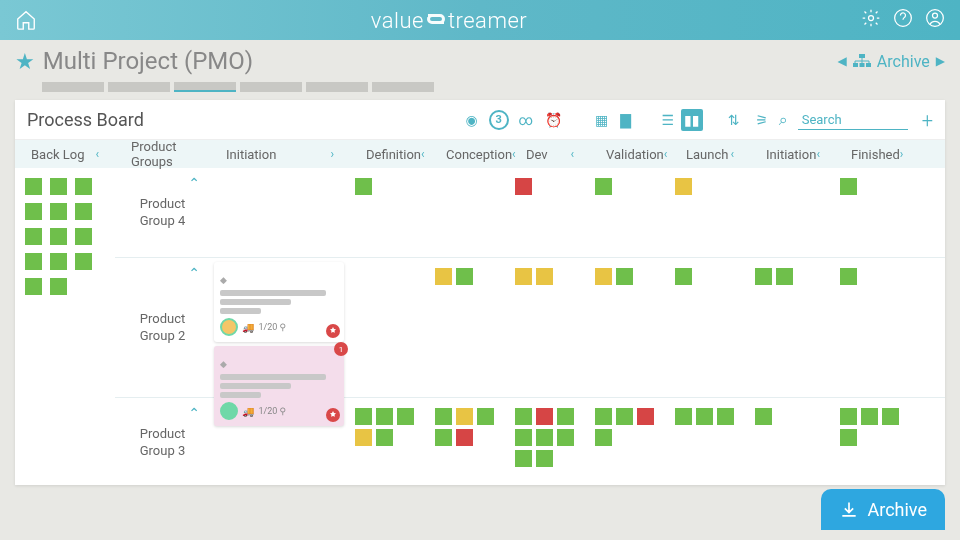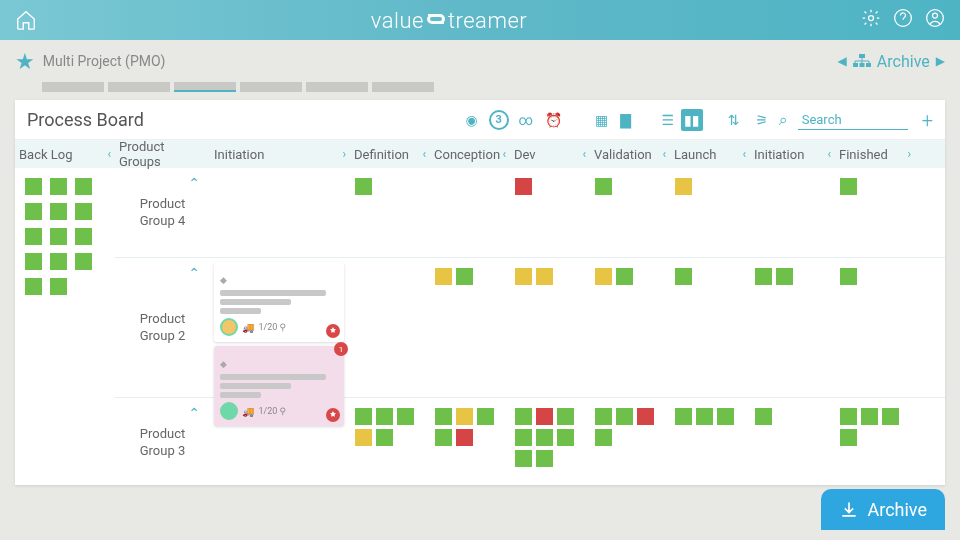--- a/index.html
+++ b/index.html
@@ -4,41 +4,41 @@
 <style>
 *{box-sizing:border-box;margin:0;padding:0;font-family:-apple-system,BlinkMacSystemFont,'Segoe UI',Roboto,sans-serif}
 body{width:960px;height:540px;background:#e8e8e4;overflow:hidden;position:relative}
 .topbar{height:40px;background:linear-gradient(90deg,#7ac8d4 0%,#5fb8c8 50%,#4eb4c4 100%);display:flex;align-items:center;padding:0 15px;color:#fff}
 .topbar .home{width:22px;height:22px}
 .topbar .logo{flex:1;text-align:center;font-size:22px;font-weight:300;letter-spacing:.5px}
 .topbar .right{display:flex;gap:12px;align-items:center}
 .topbar .right svg{width:20px;height:20px}
 .titlebar{height:42px;display:flex;align-items:center;padding:0 15px}
 .titlebar .star{color:#4eb4c4;font-size:22px;margin-right:8px}
-.titlebar .title{font-size:14px;color:#888;font-weight:400}
+.titlebar .title{font-size:24px;color:#888;font-weight:400}
 .titlebar .spacer{flex:1}
 .titlebar .cascade{color:#4eb4c4;font-size:16px;display:flex;align-items:center;gap:6px}
 .titlebar .cascade .tri{font-size:12px}
 .tabs{height:18px;display:flex;padding-left:42px;gap:4px}
 .tab{width:62px;height:10px;background:#c8c8c4}
 .tab.active{border-bottom:2px solid #4eb4c4}
 .panel{position:absolute;left:15px;right:15px;top:100px;bottom:55px;background:#fff;box-shadow:0 1px 3px rgba(0,0,0,.1)}
 .panel-head{height:40px;display:flex;align-items:center;padding:0 12px;border-bottom:1px solid #eee}
 .panel-title{font-size:18px;color:#555;font-weight:400}
 .panel-head .sp{flex:1}
 .toolbar{display:flex;align-items:center;gap:6px}
 .tbtn{width:22px;height:22px;display:flex;align-items:center;justify-content:center;color:#4eb4c4;font-size:14px;cursor:pointer}
 .tbtn.badge{border:2px solid #4eb4c4;border-radius:50%;font-size:11px;font-weight:bold;width:20px;height:20px}
 .tgrp{display:flex;gap:2px}
 .tgrp .tbtn.sel{background:#4eb4c4;color:#fff;border-radius:2px}
 .search{border:none;border-bottom:1px solid #4eb4c4;width:110px;font-size:13px;color:#4eb4c4;padding:2px 4px;outline:none}
 .search::placeholder{color:#4eb4c4}
 .plus{color:#4eb4c4;font-size:20px;font-weight:300;cursor:pointer;margin-left:8px}
 .colhead{height:28px;background:#edf6f7;display:flex;align-items:center;font-size:13px;color:#666}
-.colhead .c{position:relative;padding:0 4px;display:flex;align-items:center;justify-content:space-between;height:100%}
+.colhead .c{position:relative;padding:0 16px;display:flex;align-items:center;justify-content:space-between;height:100%}
 .colhead .chev{color:#4eb4c4;font-size:12px}
 .body{position:absolute;top:68px;left:0;right:0;bottom:0;overflow:hidden}
 .backlog{position:absolute;left:0;top:0;width:100px;padding:8px;display:flex;flex-wrap:wrap;gap:4px}
 .rows{position:absolute;left:100px;right:0;top:0;bottom:0}
 .row{border-bottom:1px solid #e5eef0;display:flex;position:relative}
 .row .pg{width:95px;display:flex;align-items:center;justify-content:center;font-size:13px;color:#666;text-align:center;line-height:1.3;padding:0 8px;position:relative}
 .row .pg .up{position:absolute;top:6px;right:10px;color:#4eb4c4;font-size:14px}
 .row .lane{flex:1;position:relative;padding:8px 0}
 .sq{width:17px;height:17px;display:inline-block;margin:2px}
 .g{background:#6fbf4b}

